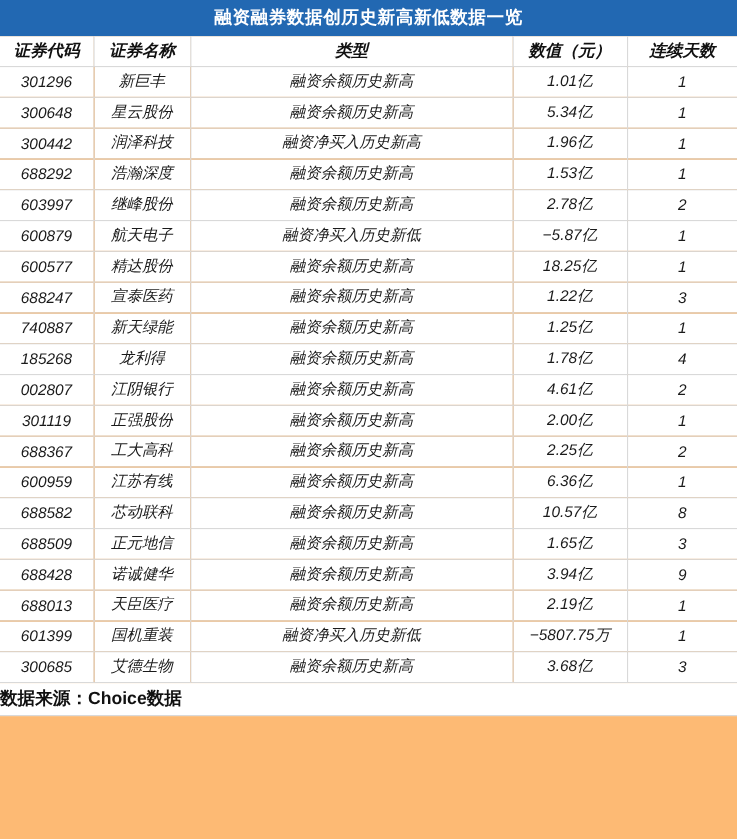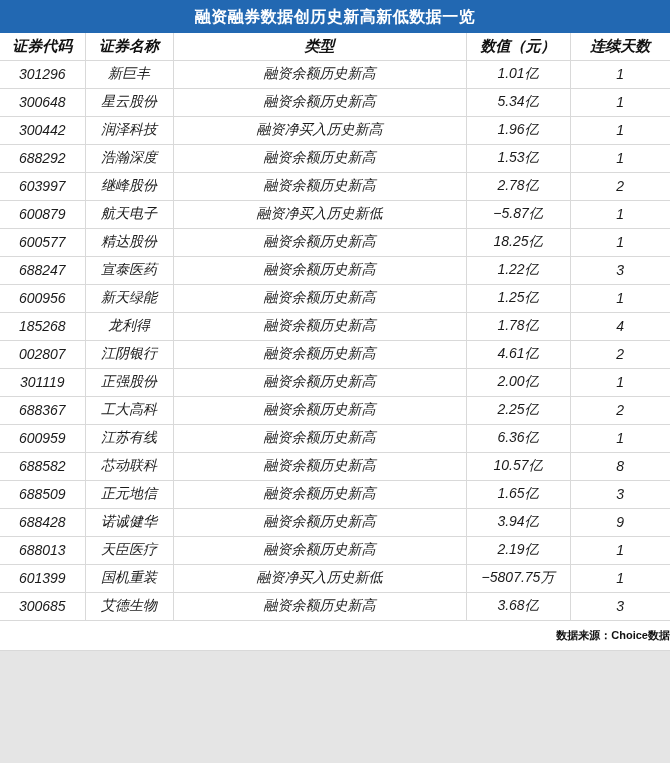--- a/index.html
+++ b/index.html
@@ -4,21 +4,21 @@
 <style>
   * { margin: 0; padding: 0; box-sizing: border-box; }
   html, body { background: #ffffff; }
   body {
     font-family: "Liberation Sans", "DejaVu Sans", sans-serif;
     color: var(--body-text, #1a1a1a);
   }
   .page {
     width: 670px;
     height: 763px;
-    background: #e5e5e5;
+    background: #fdba74;
     overflow: hidden;
   }
   .title-bar {
     width: 670px;
     height: 33px;
     line-height: 33px;
     background: var(--title-bg, #2268b2);
     color: var(--title-text, #ffffff);
     font-size: 16px;
     font-weight: bold;
@@ -55,22 +55,22 @@
     border-bottom: 1px solid var(--grid-line, #d9d9d9);
     background: #ffffff;
     overflow: hidden;
     white-space: nowrap;
   }
   td:not(:last-child) { border-right: 1px solid var(--grid-line, #d9d9d9); }
   .footer {
     width: 670px;
     height: 30px;
     line-height: 29px;
-    text-align: right;
-    font-size: 11px;
+    text-align: left;
+    font-size: 16px;
     font-weight: bold;
     color: #111111;
     border-bottom: 1px solid var(--grid-line, #d9d9d9);
     background: #ffffff;
   }
 </style>
 </head>
 <body>
 
 <div class="page">
@@ -157,21 +157,21 @@
   <tr>
     <td>688247</td>
     <td>宣泰医药</td>
     <td>融资余额历史新高</td>
     <td>1.22亿</td>
     <td>3</td>
   </tr>
 
 
   <tr>
-    <td>600956</td>
+    <td>740887</td>
     <td>新天绿能</td>
     <td>融资余额历史新高</td>
     <td>1.25亿</td>
     <td>1</td>
   </tr>
 
   <tr>
     <td>185268</td>
     <td>龙利得</td>
     <td>融资余额历史新高</td>

